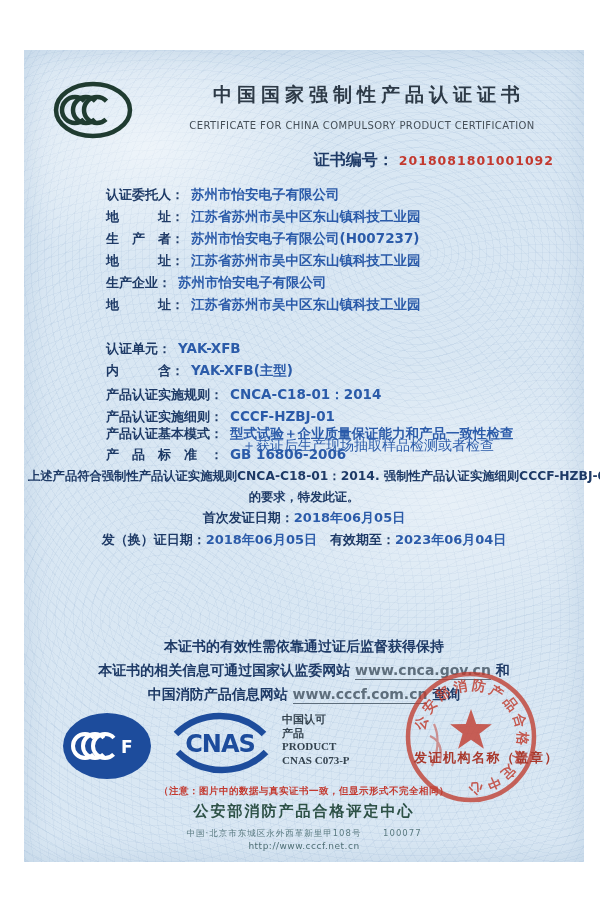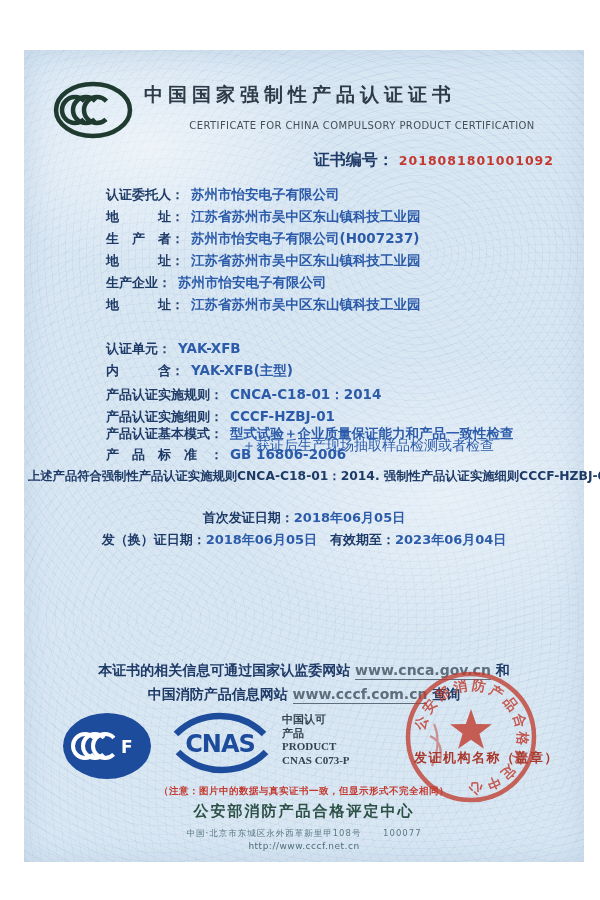--- a/index.html
+++ b/index.html
@@ -47,21 +47,21 @@
 
 <div class="cert">
 
   <svg class="abs" style="left:28px;top:30px;" width="82" height="60" viewBox="0 0 82 60">
     <ellipse cx="41" cy="30" rx="37" ry="26" fill="none" stroke="#1f3b30" stroke-width="4.5"></ellipse>
     <circle cx="23" cy="30" r="13" fill="none" stroke="#1f3b30" stroke-width="4.5" stroke-dasharray="61 20.7" stroke-dashoffset="71.3"></circle>
     <circle cx="34" cy="30" r="13" fill="none" stroke="#1f3b30" stroke-width="4.5" stroke-dasharray="61 20.7" stroke-dashoffset="71.3"></circle>
     <circle cx="45" cy="30" r="13" fill="none" stroke="#1f3b30" stroke-width="4.5" stroke-dasharray="61 20.7" stroke-dashoffset="71.3"></circle>
   </svg>
 
-  <div class="abs title" style="left:120px;top:32px;width:420px;text-align:left;">中国国家强制性产品认证证书</div>
+  <div class="abs title" style="left:135px;top:32px;width:420px;text-align:center;">中国国家强制性产品认证证书</div>
   <div class="abs subtitle" style="left:118px;top:70px;width:440px;text-align:center;">CERTIFICATE FOR CHINA COMPULSORY PRODUCT CERTIFICATION</div>
 
   <div class="abs" style="left:280px;top:100px;width:250px;text-align:right;white-space:nowrap;">
     <span class="certno-label">证书编号：</span>
     <span class="certno-value">2018081801001092</span>
   </div>
 
   <div class="frow" style="top:134px">
     <span class="flabel">认证委托人：</span><span class="fvalue">苏州市怡安电子有限公司</span>
   </div>
@@ -94,28 +94,30 @@
   </div>
   <div class="frow" style="top:373px">
     <span class="flabel">产品认证基本模式：</span><span class="fvalue">型式试验＋企业质量保证能力和产品一致性检查</span>
   </div>
   <div class="mode2" style="top:387px">＋获证后生产现场抽取样品检测或者检查</div>
   <div class="frow" style="top:394px">
     <span class="flabel">产　品　标　准　：</span><span class="fvalue">GB 16806-2006</span>
   </div>
 
   <div class="center-line stmt" style="top:418px">上述产品符合强制性产品认证实施规则CNCA-C18-01：2014. 强制性产品认证实施细则CCCF-HZBJ-01</div>
+  <div class="center-line stmt" style="top:439px">的要求，特发此证。</div>
 
   <div class="center-line dline" style="top:457px">
     <span class="lab">首次发证日期：</span><span class="val">2018年06月05日</span>
   </div>
   <div class="center-line dline" style="top:479px">
     <span class="lab">发（换）证日期：</span><span class="val">2018年06月05日</span><span class="lab">　有效期至：</span><span class="val">2023年06月04日</span>
   </div>
 
+  <div class="center-line vline" style="top:588px">本证书的有效性需依靠通过证后监督获得保持</div>
   <div class="center-line vline" style="top:612px">
     <span>本证书的相关信息可通过国家认监委网站 </span><span class="ulink">www.cnca.gov.cn</span><span> 和</span>
   </div>
   <div class="center-line vline" style="top:636px">
     <span>中国消防产品信息网站 </span><span class="ulink">www.cccf.com.cn</span><span> 查询</span>
   </div>
 
   <svg class="abs" style="left:36px;top:660px;" width="94" height="72" viewBox="0 0 94 72">
     <ellipse cx="47" cy="36" rx="44" ry="33" fill="#1d4c9c"></ellipse>
     <circle cx="25" cy="36" r="12" fill="none" stroke="#ffffff" stroke-width="4" stroke-dasharray="57 18.4" stroke-dashoffset="66.2"></circle>

